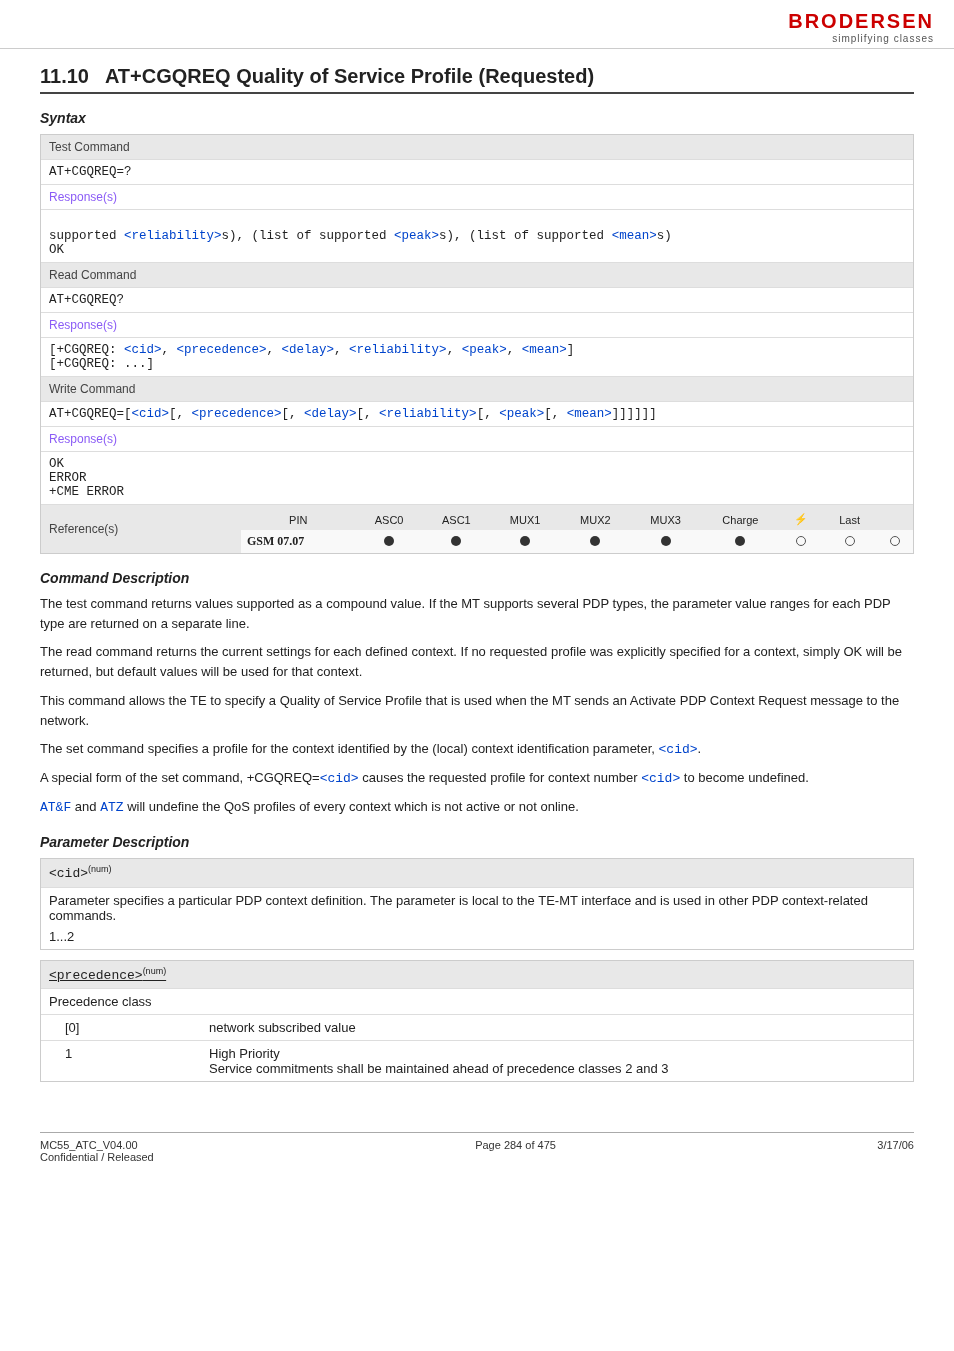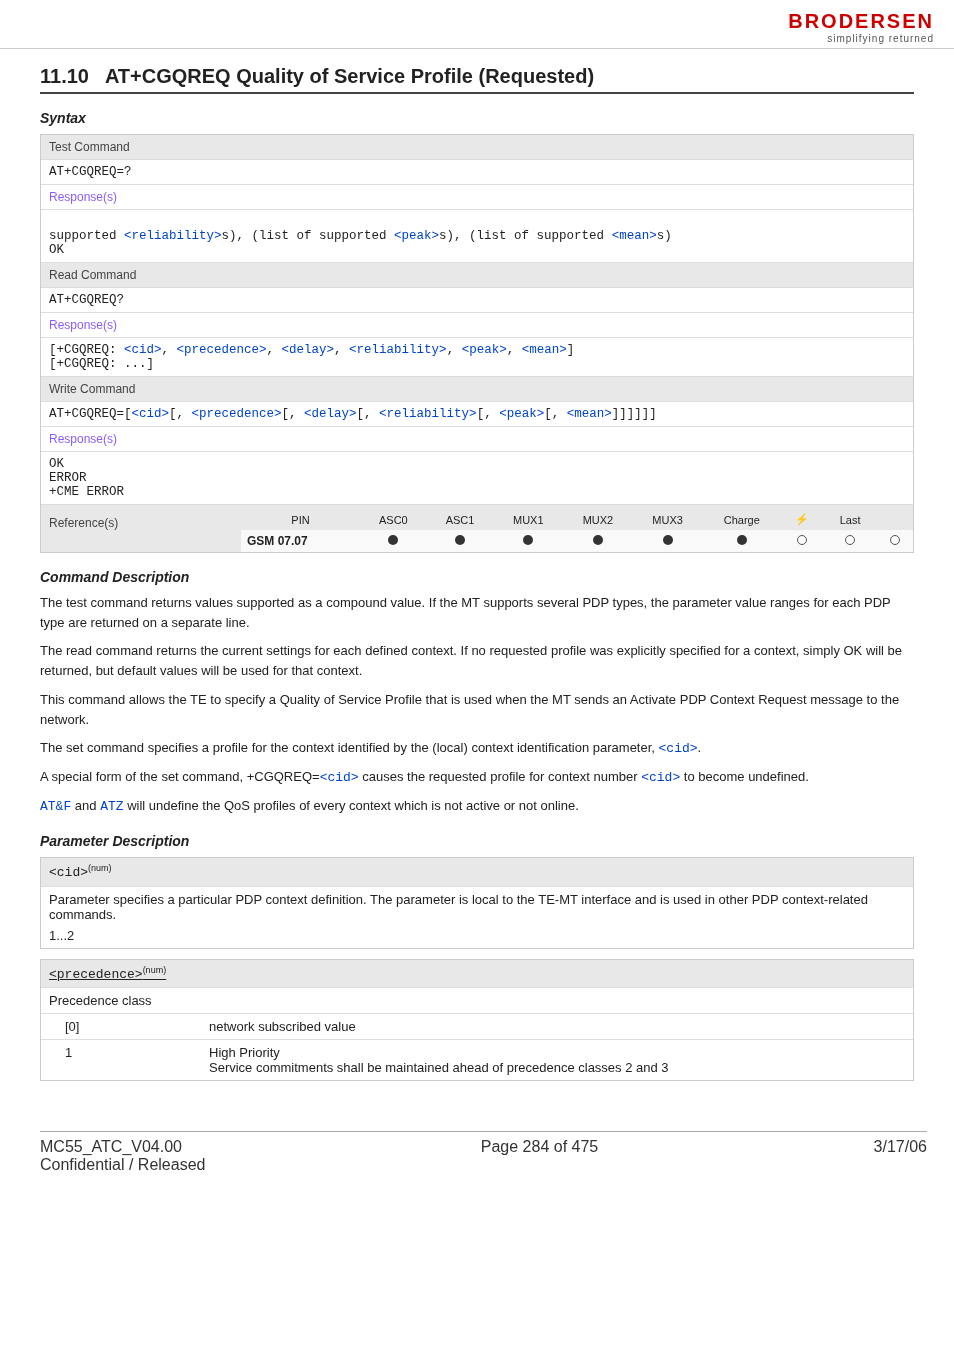--- a/index.html
+++ b/index.html
@@ -77,21 +77,21 @@
       font-weight: normal;
       font-size: 11px;
       border: none;
     }
     .ref-table td {
       text-align: center;
       padding: 4px 6px;
       background: #f9f9f9;
       vertical-align: middle;
     }
-    .ref-table td.left-align { text-align: left; font-weight: bold; }
+    .ref-table td.left-align { text-align: left; font-weight: bold; font-family: Liberation Serif, serif; }
     .dot-filled {
       display: inline-block;
       width: 10px; height: 10px;
       background: #333;
       border-radius: 50%;
     }
     .dot-empty {
       display: inline-block;
       width: 10px; height: 10px;
       border: 1.5px solid #555;
@@ -102,25 +102,25 @@
     .body-text {
       font-size: 13px;
       line-height: 1.55;
       margin-bottom: 8px;
     }
 
     
     .footer {
       position: relative;
       border-top: 1px solid #aaa;
-      margin: 20px 27px 0 40px;
+      margin: 20px 40px 0 40px;
       padding: 6px 0;
       display: flex;
       justify-content: space-between;
-      font-size: 16px;
+      font-size: 11px;
       color: #333;
     }
 
     .superscript { font-size: 9px; vertical-align: super; }
 
     .section-box {
       border: 1px solid #ccc;
       margin-bottom: 2px;
     }
     .section-box-row {
@@ -141,21 +141,21 @@
       color: #8b5cf6;
       font-size: 12px;
     }
   </style>
 </head>
 <body>
 
 <div class="header">
   <div class="logo-area">
     <div class="logo-text">BRODERSEN</div>
-    <div class="logo-sub">simplifying returned</div>
+    <div class="logo-sub">simplifying classes</div>
   </div>
 </div>
 
 <div class="content">
 
   <div class="section-title">
     <span>11.10</span>&nbsp;&nbsp;
     <span>AT+CGQREQ   Quality of Service Profile (Requested)</span>
   </div>
 
@@ -201,21 +201,21 @@
     <div class="section-box-row row-response">
       <span>Response(s)</span>
     </div>
     <div class="section-box-row row-code">
       <span class="mono">OK</span><br>
       <span class="mono">ERROR</span><br>
       <span class="mono">+CME ERROR</span>
     </div>
 
     <div style="background:#e8e8e8; display:flex; align-items:stretch;">
-      <div style="padding:11px 8px; font-size:12px; color:#444; flex:0 0 200px;">
+      <div style="padding:17px 8px; font-size:12px; color:#444; flex:0 0 200px;">
         <span>Reference(s)</span>
       </div>
       <div style="flex:1; background:#e8e8e8;">
         <table class="ref-table">
           <tbody>
               <tr>
             <th>PIN</th>
             <th>ASC0</th>
             <th>ASC1</th>
             <th>MUX1</th>

